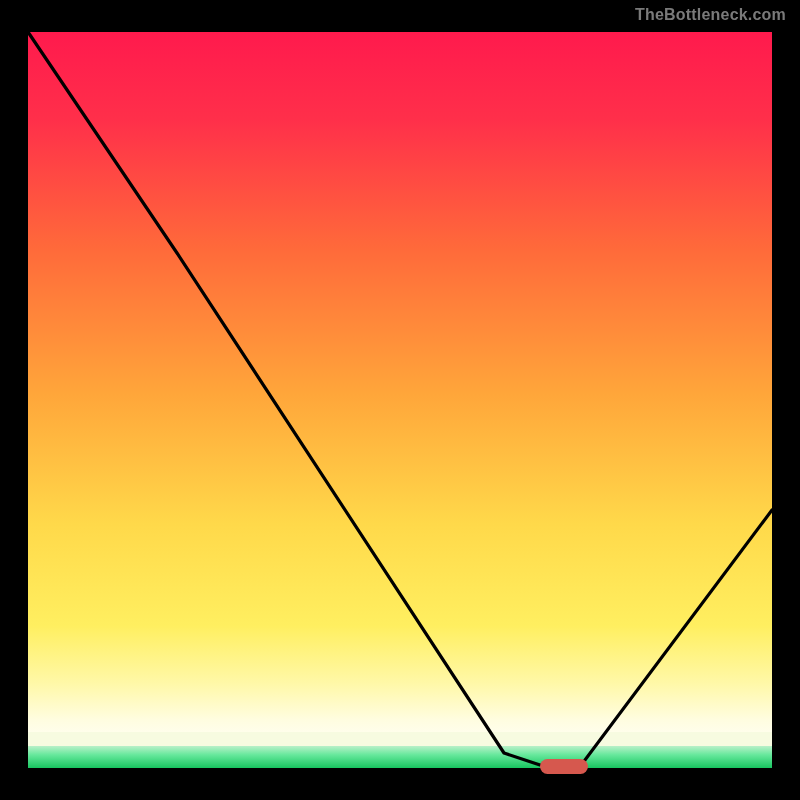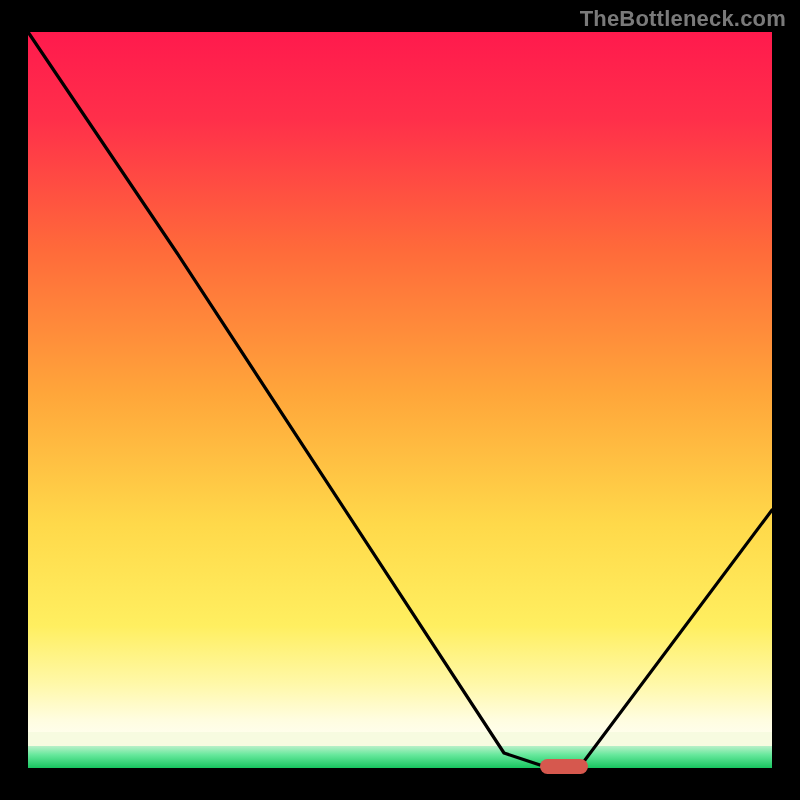--- a/index.html
+++ b/index.html
@@ -15,21 +15,21 @@
     position: relative;
     width: 800px;
     height: 800px;
     background: #000;
   }
   .watermark {
     position: absolute;
     top: 6px;
     right: 14px;
     color: #7a7a7a;
-    font-size: 22px;
+    font-size: 16px;
     font-weight: 600;
     letter-spacing: 0.2px;
     user-select: none;
     margin-left: 8px;
   }
   svg {
     display: block;
   }
 </style>
 </head>

